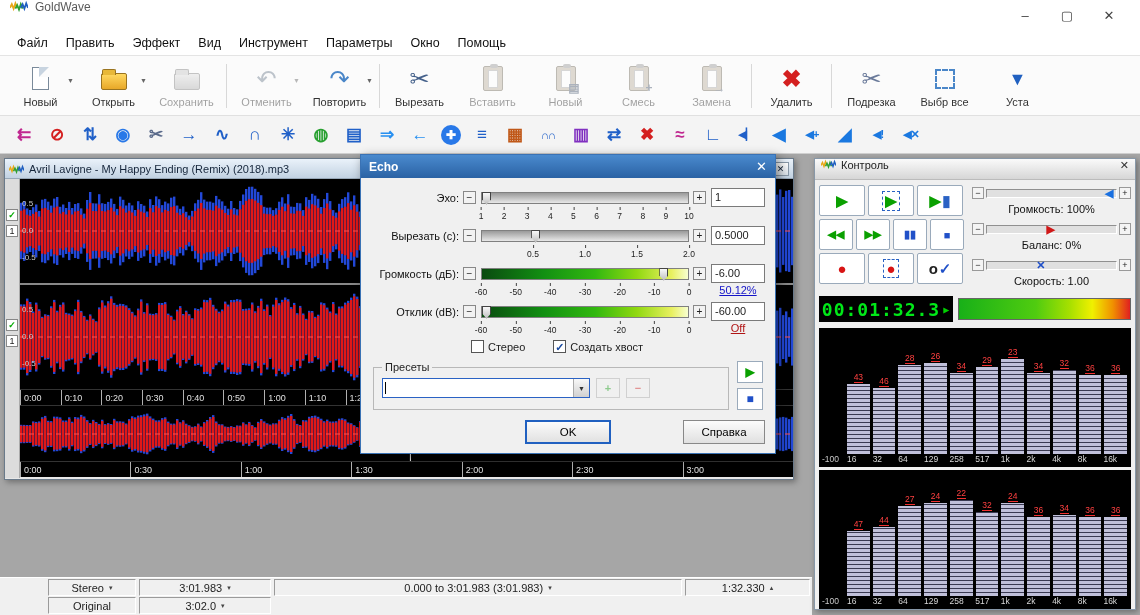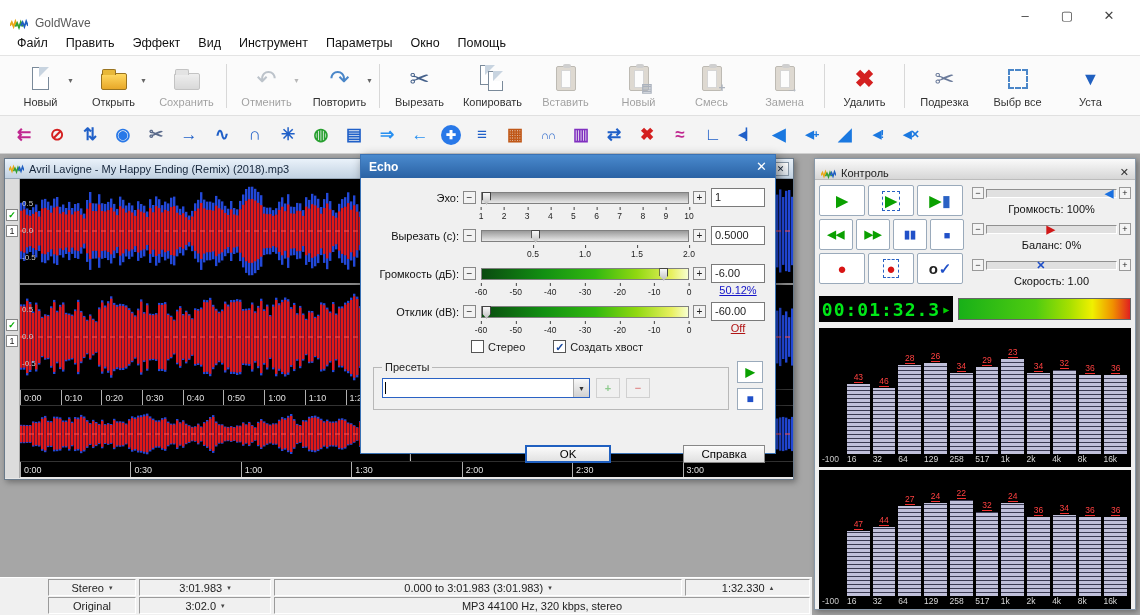--- a/index.html
+++ b/index.html
@@ -2,21 +2,21 @@
 <html><head>
 <meta charset="utf-8">
 <style>
 *{margin:0;padding:0;box-sizing:border-box;}
 html,body{width:1140px;height:615px;overflow:hidden;}
 body{background:#a6a6a6;font-family:"Liberation Sans",sans-serif;font-size:12px;color:#222;}
 .logo{width:18px;height:12px;display:inline-block;}
 .logo.sm{width:15px;height:10px;}
 .logo svg{width:100%;height:100%;}
 
-.titlebar{height:30px;background:#fff;display:flex;align-items:flex-end;gap:7px;padding:0 10px;}
+.titlebar{height:30px;background:#fff;display:flex;align-items:flex-start;gap:7px;padding:0 10px;}
 .titlebar .title{color:#5a5a5a;font-size:12px;}
 .wbtns{margin-left:auto;display:flex;}
 .wbtn{width:42px;height:30px;display:flex;align-items:center;justify-content:center;color:#444;font-size:13px;}
 .menubar{height:26px;background:#fff;display:flex;align-items:center;padding:0 8px;border-bottom:1px solid #e4e4e4;}
 .menu-item{padding:4px 9px;font-size:12.5px;color:#111;}
 .toolbar-main{height:60px;background:#fbfbfb;display:flex;align-items:center;padding:0 4px;border-bottom:1px solid #e0e0e0;overflow:hidden;}
 .tb-btn{width:73px;display:flex;flex-direction:column;align-items:center;gap:2px;position:relative;flex:0 0 auto;}
 .tb-btn .ic{height:30px;display:flex;align-items:center;justify-content:center;}
 .tb-btn .lbl{font-size:11px;color:#333;white-space:nowrap;}
 .tb-btn.disabled{opacity:.45;filter:grayscale(75%);}
@@ -55,21 +55,21 @@
 .chan-btn.check{color:#0a0;font-weight:bold;}
 .wave-stack{flex:1;display:flex;flex-direction:column;min-width:0;}
 .wave-pane{position:relative;height:104px;background:#000;overflow:hidden;}
 .amp-label{position:absolute;left:2px;font-size:8px;color:#c8c8c8;z-index:3;line-height:8px;}
 .pane-divider{height:2px;background:#888;}
 .ruler{height:16px;background:#000;display:flex;border-top:1px solid #333;overflow:hidden;}
 .ruler-cell{flex:1;position:relative;color:#e0e0e0;font-size:9px;padding:3px 0 0 3px;border-left:1px solid #b0b0b0;white-space:nowrap;}
 .overview{position:relative;height:56px;background:#000;border-top:1px solid #333;overflow:hidden;}
 
 .control-panel{position:absolute;left:814px;top:4px;width:322px;height:452px;background:#f0f0f0;border:1px solid #8898a8;box-shadow:2px 2px 6px rgba(0,0,0,.35);display:flex;flex-direction:column;z-index:10;}
-.cp-titlebar{height:21px;background:linear-gradient(#fafafa,#d6d6d6);display:flex;align-items:flex-end;gap:5px;padding:0 6px;font-size:11px;color:#222;border-bottom:1px solid #bbb;flex:0 0 auto;}
+.cp-titlebar{height:21px;background:linear-gradient(#fafafa,#d6d6d6);display:flex;align-items:flex-start;gap:5px;padding:0 6px;font-size:11px;color:#222;border-bottom:1px solid #bbb;flex:0 0 auto;}
 .cp-close{margin-left:auto;font-size:11px;color:#333;}
 .cp-main{display:flex;padding:5px 4px 2px;flex:0 0 auto;}
 .cp-buttons{width:148px;display:flex;flex-wrap:wrap;gap:3px;align-content:flex-start;}
 .cp-btn{height:31px;background:#fff;border:1px solid #9aaabb;border-radius:2px;display:flex;align-items:center;justify-content:center;gap:1px;font-size:15px;font-weight:bold;}
 .cp-btn.w3{width:46px;}
 .cp-btn.w4{width:34px;font-size:11px;}
 .cp-btn .boxed{border:1px dashed #2a62c4;padding:0 2px;display:inline-flex;}
 .cp-sliders{flex:1;display:flex;flex-direction:column;gap:2px;padding-left:5px;}
 .slider-row{display:flex;align-items:center;gap:2px;height:16px;}
 .sl-btn{width:12px;height:12px;border:1px solid #999;background:#f4f4f4;font-size:9px;line-height:10px;text-align:center;flex:0 0 auto;}
@@ -116,21 +116,21 @@
 .combo .txt{flex:1;font-size:11px;padding:2px;display:flex;align-items:center;}
 .caret-line{display:inline-block;width:1px;height:12px;background:#000;}
 .combo .drop{width:16px;background:linear-gradient(#f8f8f8,#d0d0d0);border-left:1px solid #aaa;font-size:7px;display:flex;align-items:center;justify-content:center;color:#333;}
 .ps-btn{width:24px;height:20px;border:1px solid #aaa;background:#f0f0f0;font-weight:bold;text-align:center;line-height:18px;}
 .ps-btn.add{color:#18a018;}
 .ps-btn.rem{color:#d02020;}
 .ps-btn.disabled{opacity:.45;}
 .preset-side{display:flex;flex-direction:column;gap:5px;}
 .side-btn{width:26px;height:22px;border:1px solid #9aaabb;background:#fff;display:flex;align-items:center;justify-content:center;font-size:12px;font-weight:bold;}
 .dlg-buttons{position:relative;margin-top:10px;height:24px;}
-.btn{height:18px;border:1px solid #888;background:linear-gradient(#fcfcfc,#e0e0e0);font-size:11.5px;padding:0 10px;font-family:"Liberation Sans",sans-serif;margin-top:25px;}
+.btn{height:24px;border:1px solid #888;background:linear-gradient(#fcfcfc,#e0e0e0);font-size:11.5px;padding:0 10px;font-family:"Liberation Sans",sans-serif;}
 .btn.ok{position:absolute;left:50%;transform:translateX(-50%);width:86px;border:1px solid #2060c0;box-shadow:inset 0 0 0 1px #2060c0;}
 .btn.help{position:absolute;right:0;width:82px;}
 
 .statusbar{position:absolute;left:0;bottom:0;width:812px;height:38px;background:#f0f0f0;border-top:1px solid #fff;padding:1px 2px;display:flex;flex-direction:column;gap:1px;z-index:8;}
 .sb-row{display:flex;gap:3px;height:17px;padding-left:46px;}
 .sb-cell{border:1px solid;border-color:#9a9a9a #fff #fff #9a9a9a;background:#f0f0f0;font-size:11px;display:flex;align-items:center;justify-content:center;gap:5px;padding:0 4px;white-space:nowrap;}
 .sb-arrow{font-size:7px;color:#444;}
 .sb-r1-0{width:88px;}.sb-r1-1{width:132px;}.sb-r1-2{width:408px;}.sb-r1-3{flex:1;}
 .sb-r2-0{width:88px;}.sb-r2-1{width:132px;}.sb-r2-2{flex:1;}
 </style>
@@ -195,29 +195,20 @@
       </span>
       <span class="lbl">Повторить</span>
       <span class="tb-caret">▼</span>
     </div>
     <span class="tb-sep"></span>
     <div class="tb-btn">
       <span class="ic">
         <span class="i-glyph" style="color:#44608a">✂</span>
       </span>
       <span class="lbl">Вырезать</span>
-    </div>
-    <div class="tb-btn">
-      <span class="ic">
-        <span class="i-pages">
-          <span class="i-page"></span>
-          <span class="i-page p2"></span>
-        </span>
-      </span>
-      <span class="lbl">Копировать</span>
     </div>
     <div class="tb-btn disabled">
       <span class="ic">
         <span class="i-clip"></span>
       </span>
       <span class="lbl">Вставить</span>
     </div>
     <div class="tb-btn disabled">
       <span class="ic">
         <span class="i-clip">
@@ -1898,19 +1889,16 @@
         </div>
       </div>
     <div class="sb-row" id="sbRow2">
         <div class="sb-cell sb-r2-0">
           <span>Original</span>
         </div>
         <div class="sb-cell sb-r2-1">
           <span>3:02.0</span>
           <span class="sb-arrow">▾</span>
         </div>
-        <div class="sb-cell sb-r2-2">
-          <span>MP3 44100 Hz, 320 kbps, stereo</span>
-        </div>
       </div>
   </div>
 
 </div>
 
 </body></html>

